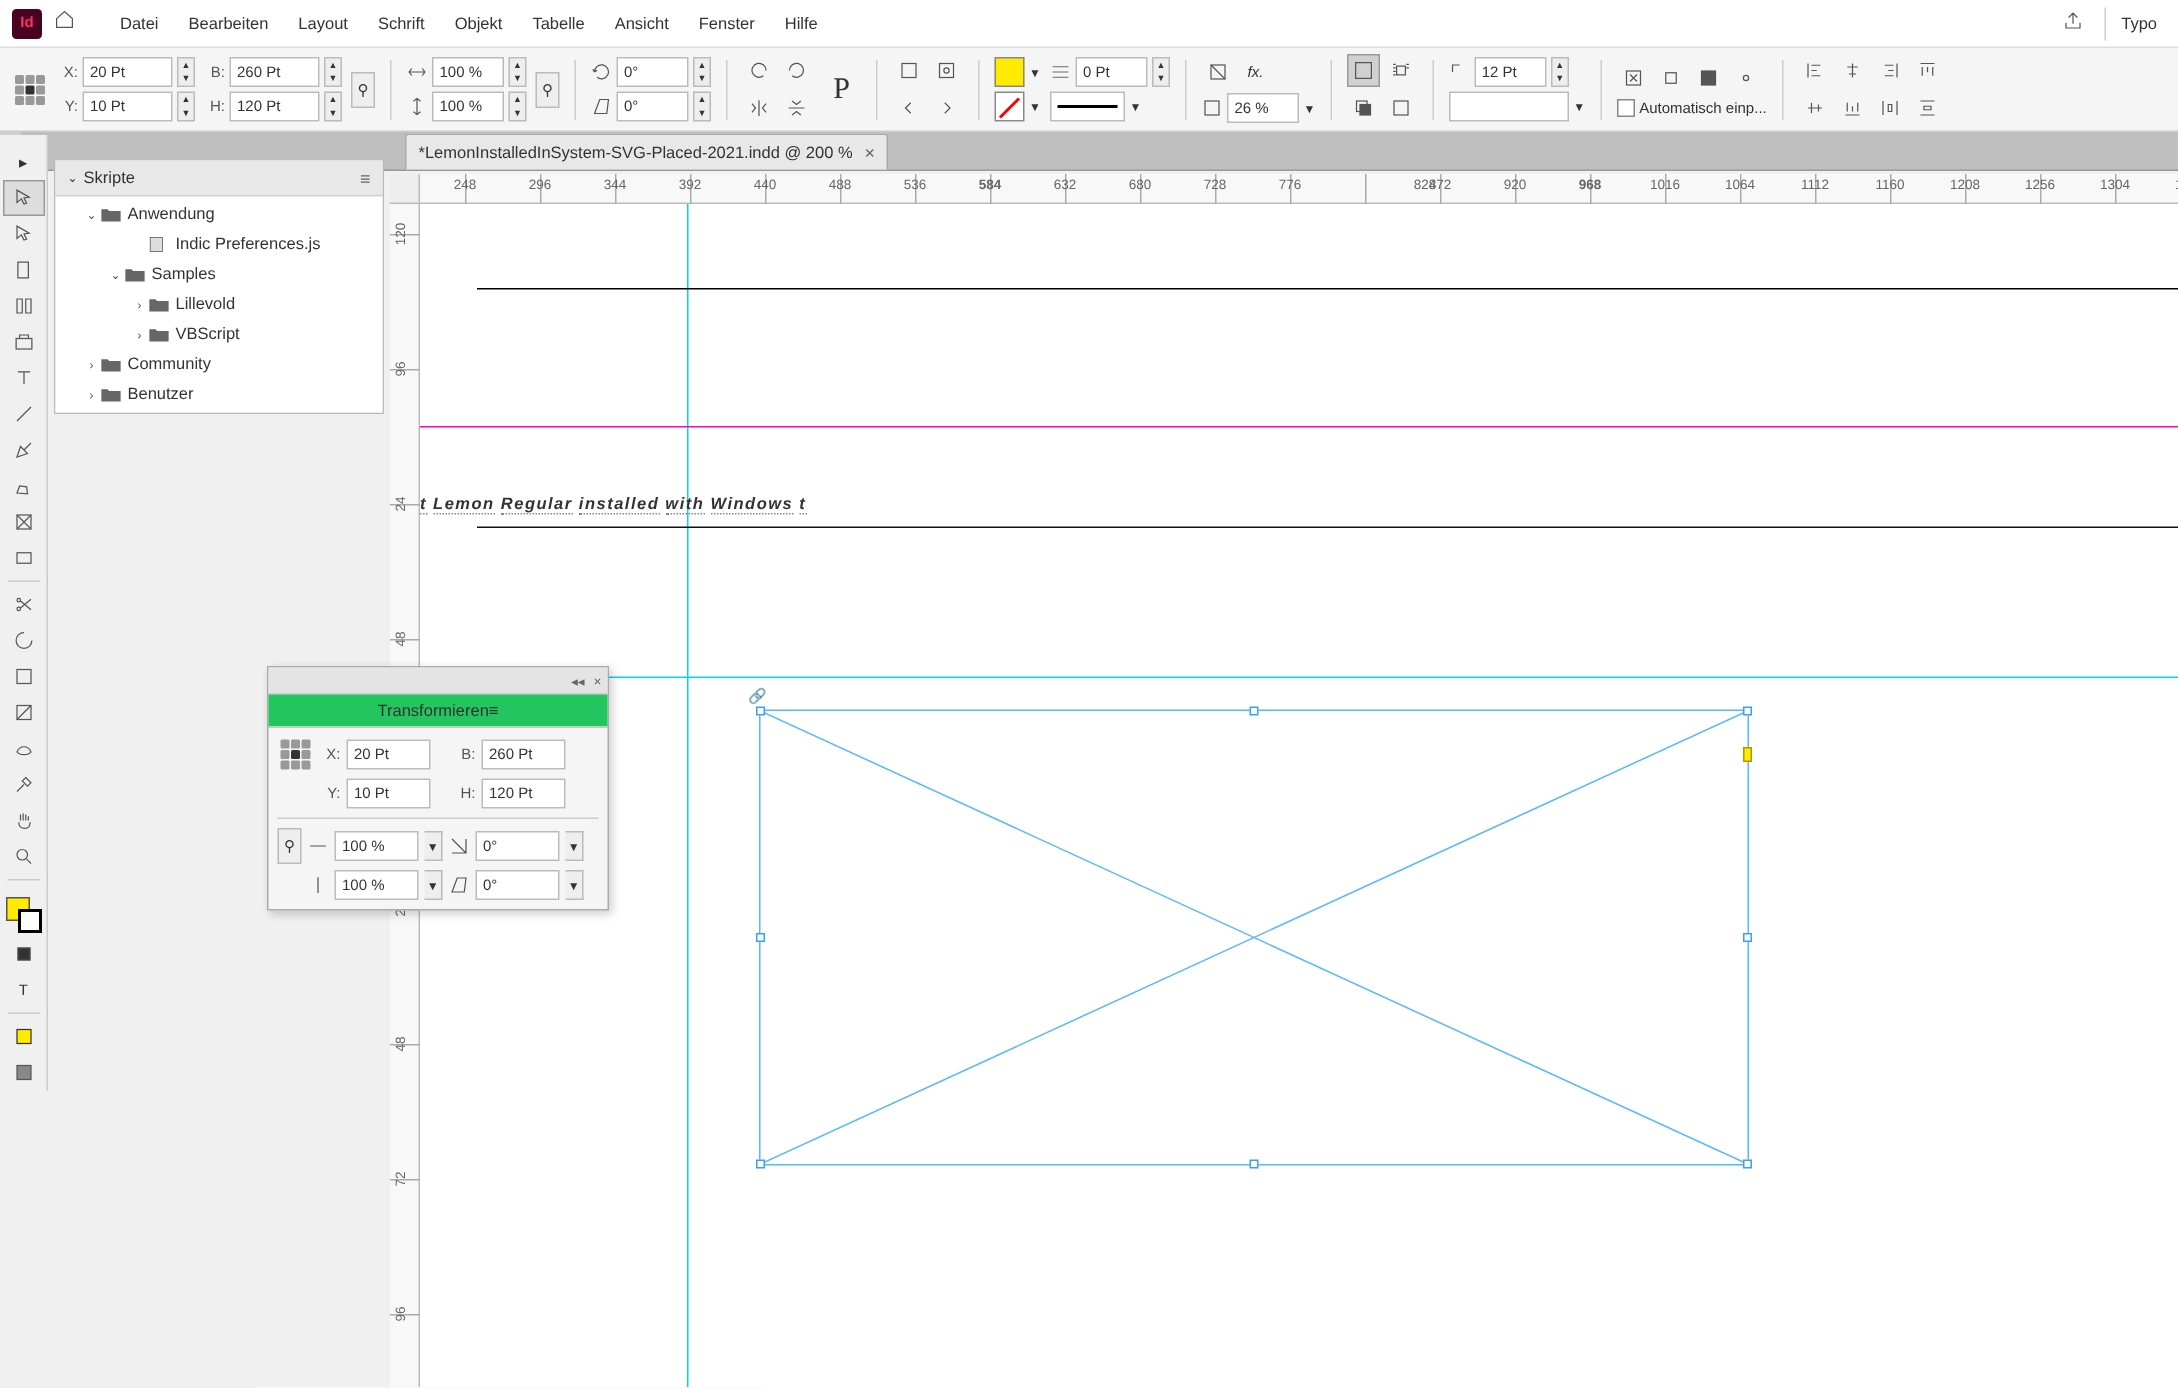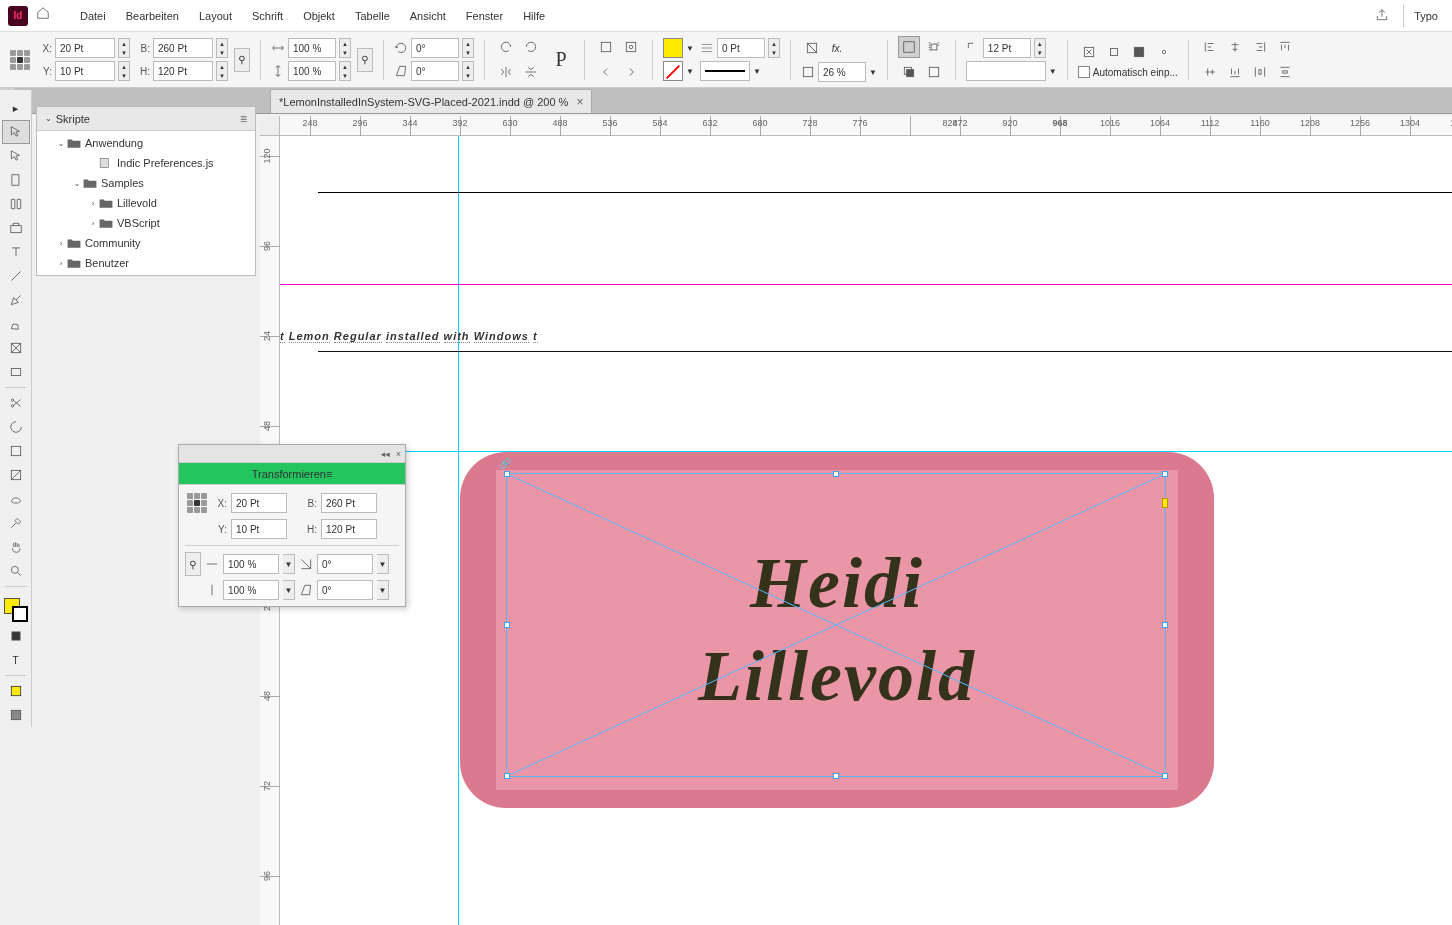--- a/index.html
+++ b/index.html
@@ -675,27 +675,27 @@
   <div class="ruler-h" id="rulerH">
       <div class="tick" style="left: 30px;"></div>
       <div class="tlabel" style="left: 30px;">248</div>
       <div class="tick" style="left: 80px;"></div>
       <div class="tlabel" style="left: 80px;">296</div>
       <div class="tick" style="left: 130px;"></div>
       <div class="tlabel" style="left: 130px;">344</div>
       <div class="tick" style="left: 180px;"></div>
       <div class="tlabel" style="left: 180px;">392</div>
       <div class="tick" style="left: 230px;"></div>
-      <div class="tlabel" style="left: 230px;">630</div>
+      <div class="tlabel" style="left: 230px;">440</div>
       <div class="tick" style="left: 280px;"></div>
       <div class="tlabel" style="left: 280px;">488</div>
       <div class="tick" style="left: 330px;"></div>
       <div class="tlabel" style="left: 330px;">536</div>
       <div class="tick" style="left: 380px;"></div>
-      <div class="tlabel" style="left: 380px;">584</div>
+      <div class="tlabel" style="left: 380px; font-weight: bold;">584</div>
       <div class="tick" style="left: 430px;"></div>
       <div class="tlabel" style="left: 430px;">632</div>
       <div class="tick" style="left: 480px;"></div>
       <div class="tlabel" style="left: 480px;">680</div>
       <div class="tick" style="left: 530px;"></div>
       <div class="tlabel" style="left: 530px;">728</div>
       <div class="tick" style="left: 580px;"></div>
       <div class="tlabel" style="left: 580px;">776</div>
       <div class="tick" style="left: 630px;"></div>
       <div class="tlabel" style="left: 630px; margin-left: 40px;">824</div>
@@ -742,26 +742,20 @@
       <div class="tlabel" style="top: 740px;">96</div>
     </div>
   <div class="page">
     <div class="guide-cyan-v" style="left:178px"></div>
     <div class="guide-mag-h" style="top:148px"></div>
     <div class="guide-cyan-h" style="top:315px"></div>
     <div class="page-border"></div>
 
     <div class="headline" id="headline"><span class="lig">t</span><span> </span><span class="lig">Lemon</span><span> </span><span class="lig">Regular</span><span> </span><span class="lig">installed</span><span> </span><span class="lig">with</span><span> </span><span class="lig">Windows</span><span> </span><span class="lig">t</span></div>
 
-    <div class="pink-card" style="left:180px; top:316px; width:754px; height:356px">
-      <div class="pink-inner">
-        <span>Heidi</span>
-        <span>Lillevold</span>
-      </div>
-    </div>
 
     <div class="art-frame" style="left:226px; top:337px; width:660px; height:304px">
       <span class="link-icn">🔗</span>
       <svg class="diag">
           <line x1="0" y1="0" x2="100%" y2="100%"></line>
           <line x1="100%" y1="0" x2="0" y2="100%"></line>
         </svg>
       <div class="h tl"></div>
         <div class="h tm"></div>
         <div class="h tr"></div>

